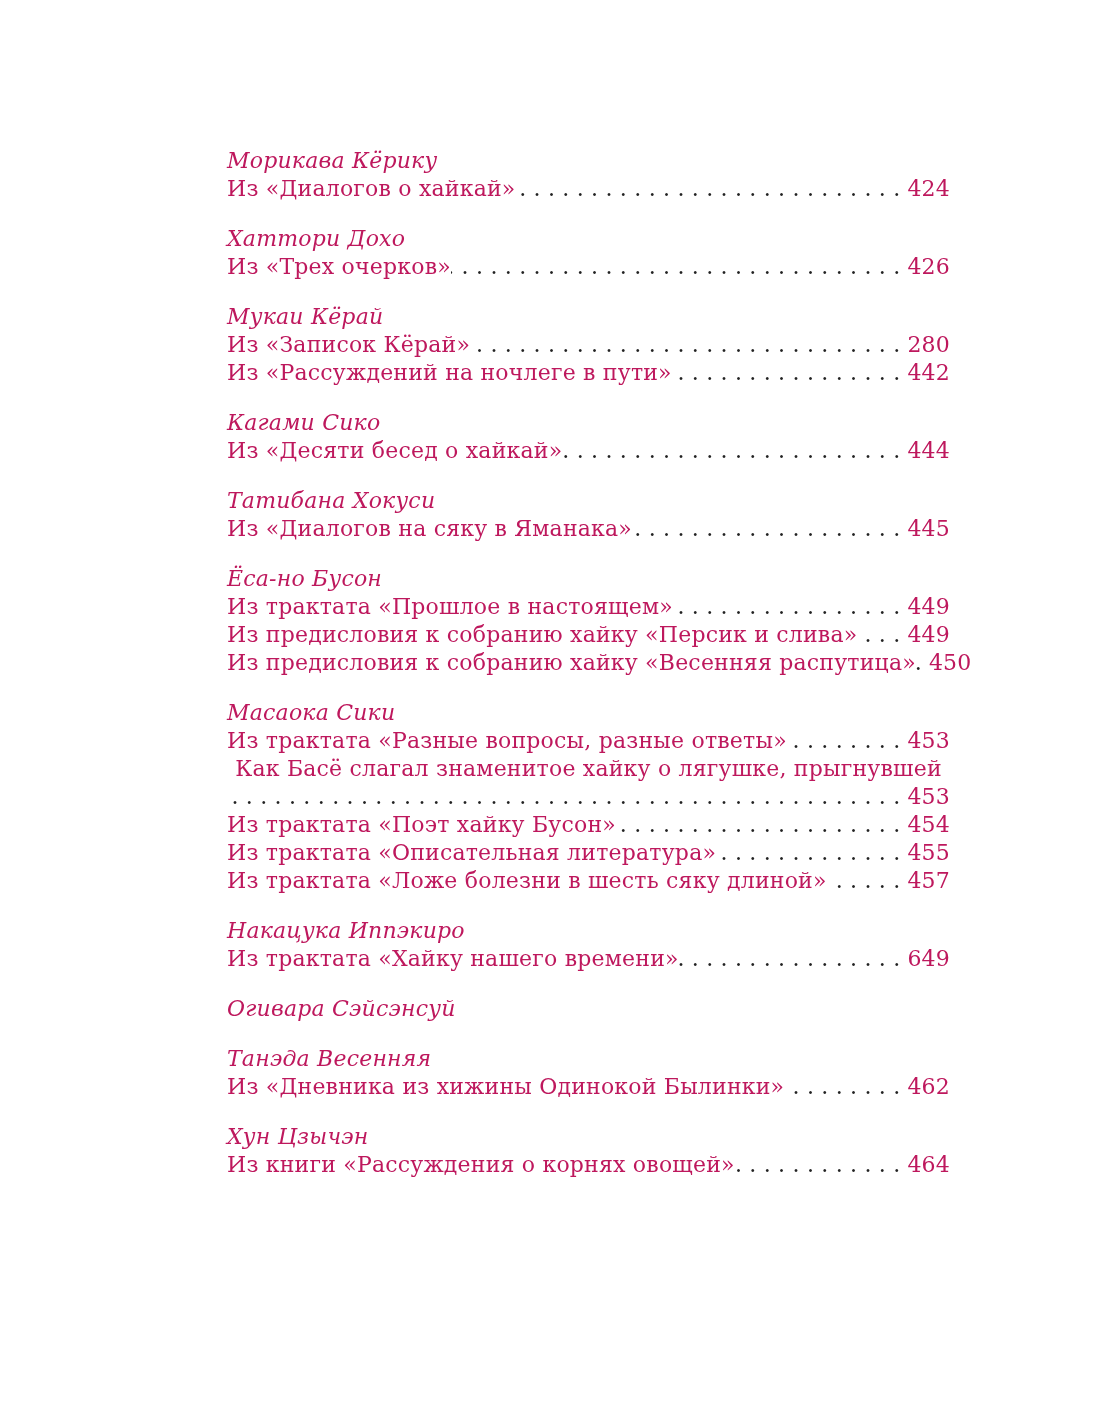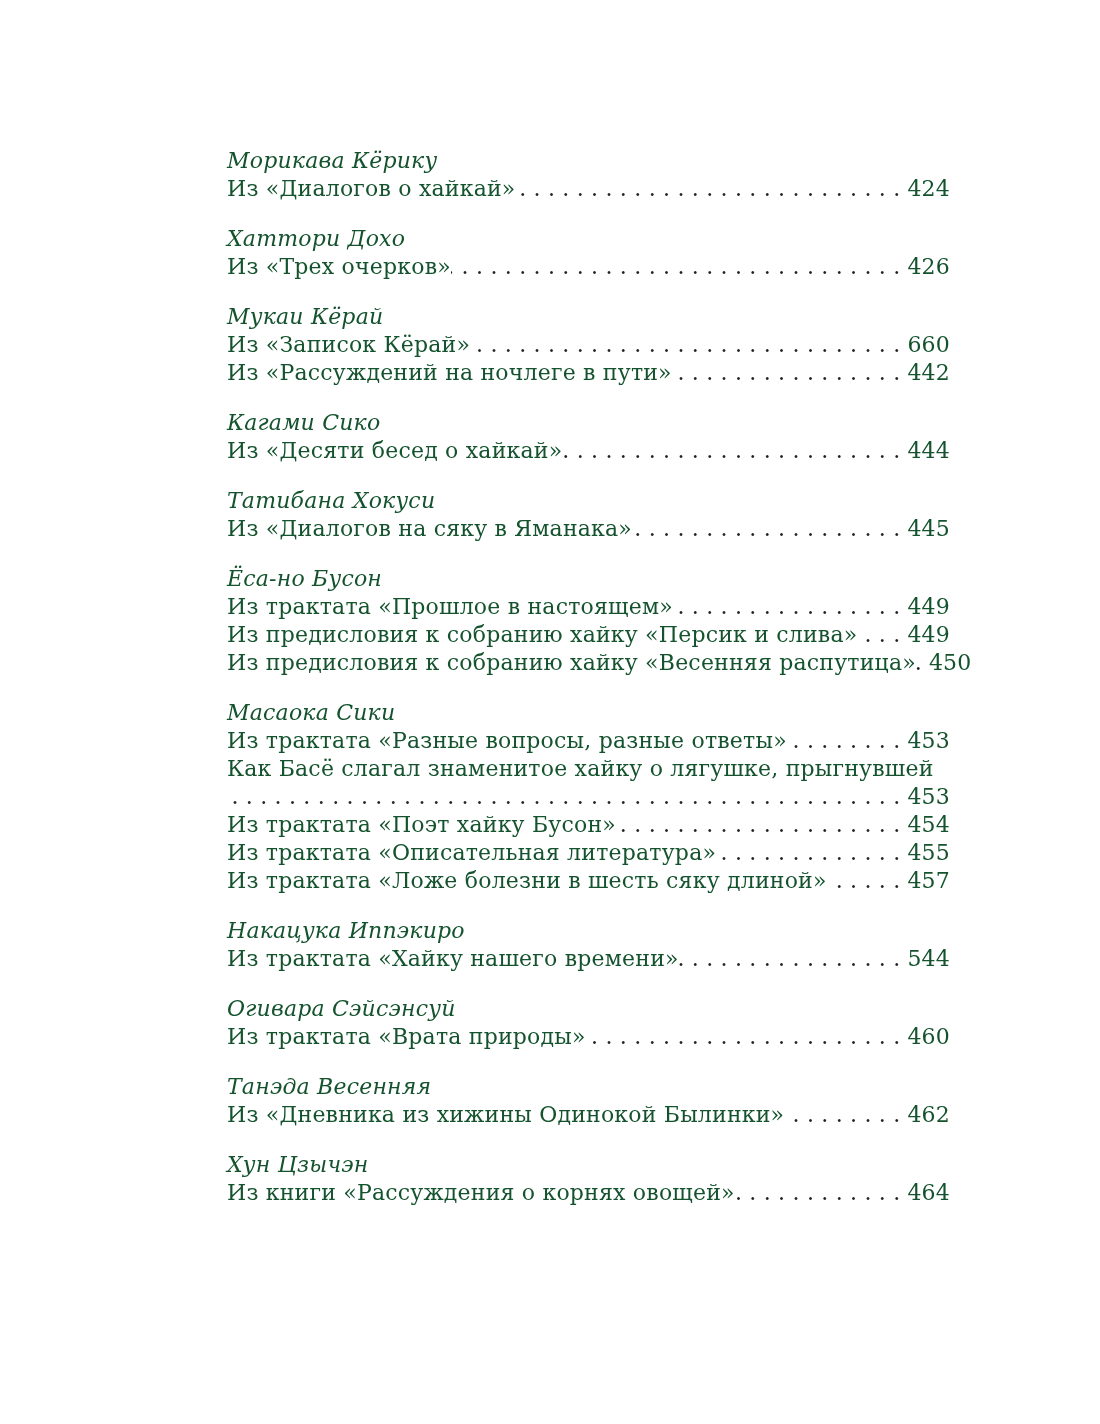--- a/index.html
+++ b/index.html
@@ -7,21 +7,21 @@
     padding: 0;
     background: #ffffff;
   }
   .page {
     position: relative;
     width: 1100px;
     height: 1424px;
     background: #ffffff;
     overflow: hidden;
     font-family: "DejaVu Serif", "Liberation Serif", serif;
-    color: #14532d;
+    color: #be185d;
   }
   .toc-content {
     position: absolute;
     left: 227px;
     top: 147px;
     width: 723px;
     font-size: 22px;
     letter-spacing: 0.2px;
   }
   .group + .group {
@@ -33,20 +33,21 @@
     white-space: nowrap;
   }
   .entry {
     display: flex;
     align-items: baseline;
     line-height: 28px;
   }
   .wrapline {
     line-height: 28px;
     white-space: nowrap;
+    text-align: center;
   }
   .title {
     flex: none;
     white-space: nowrap;
   }
   .dots {
     flex: 1 1 auto;
     min-width: 0;
     overflow: hidden;
     white-space: nowrap;
@@ -89,21 +90,21 @@
   </div>
 </div>
   </section>
 
   <section class="group">
     <div class="author">Мукаи Кёрай</div>
     <div class="entries">
   <div class="entry">
     <span class="title">Из «Записок Кёрай»</span>
     <span class="dots"></span>
-    <span class="num">660</span>
+    <span class="num">280</span>
   </div>
 
   <div class="entry">
     <span class="title">Из «Рассуждений на ночлеге в пути»</span>
     <span class="dots"></span>
     <span class="num">442</span>
   </div>
 </div>
   </section>
 
@@ -187,34 +188,27 @@
   </div>
 </div>
   </section>
 
   <section class="group">
     <div class="author">Накацука Иппэкиро</div>
     <div class="entries">
   <div class="entry">
     <span class="title">Из трактата «Хайку нашего времени»</span>
     <span class="dots"></span>
-    <span class="num">544</span>
+    <span class="num">649</span>
   </div>
 </div>
   </section>
 
   <section class="group">
     <div class="author">Огивара Сэйсэнсуй</div>
-    <div class="entries">
-  <div class="entry">
-    <span class="title">Из трактата «Врата природы»</span>
-    <span class="dots"></span>
-    <span class="num">460</span>
-  </div>
-</div>
   </section>
 
   <section class="group">
     <div class="author">Танэда Весенняя</div>
     <div class="entries">
   <div class="entry">
     <span class="title">Из «Дневника из хижины Одинокой Былинки»</span>
     <span class="dots"></span>
     <span class="num">462</span>
   </div>

